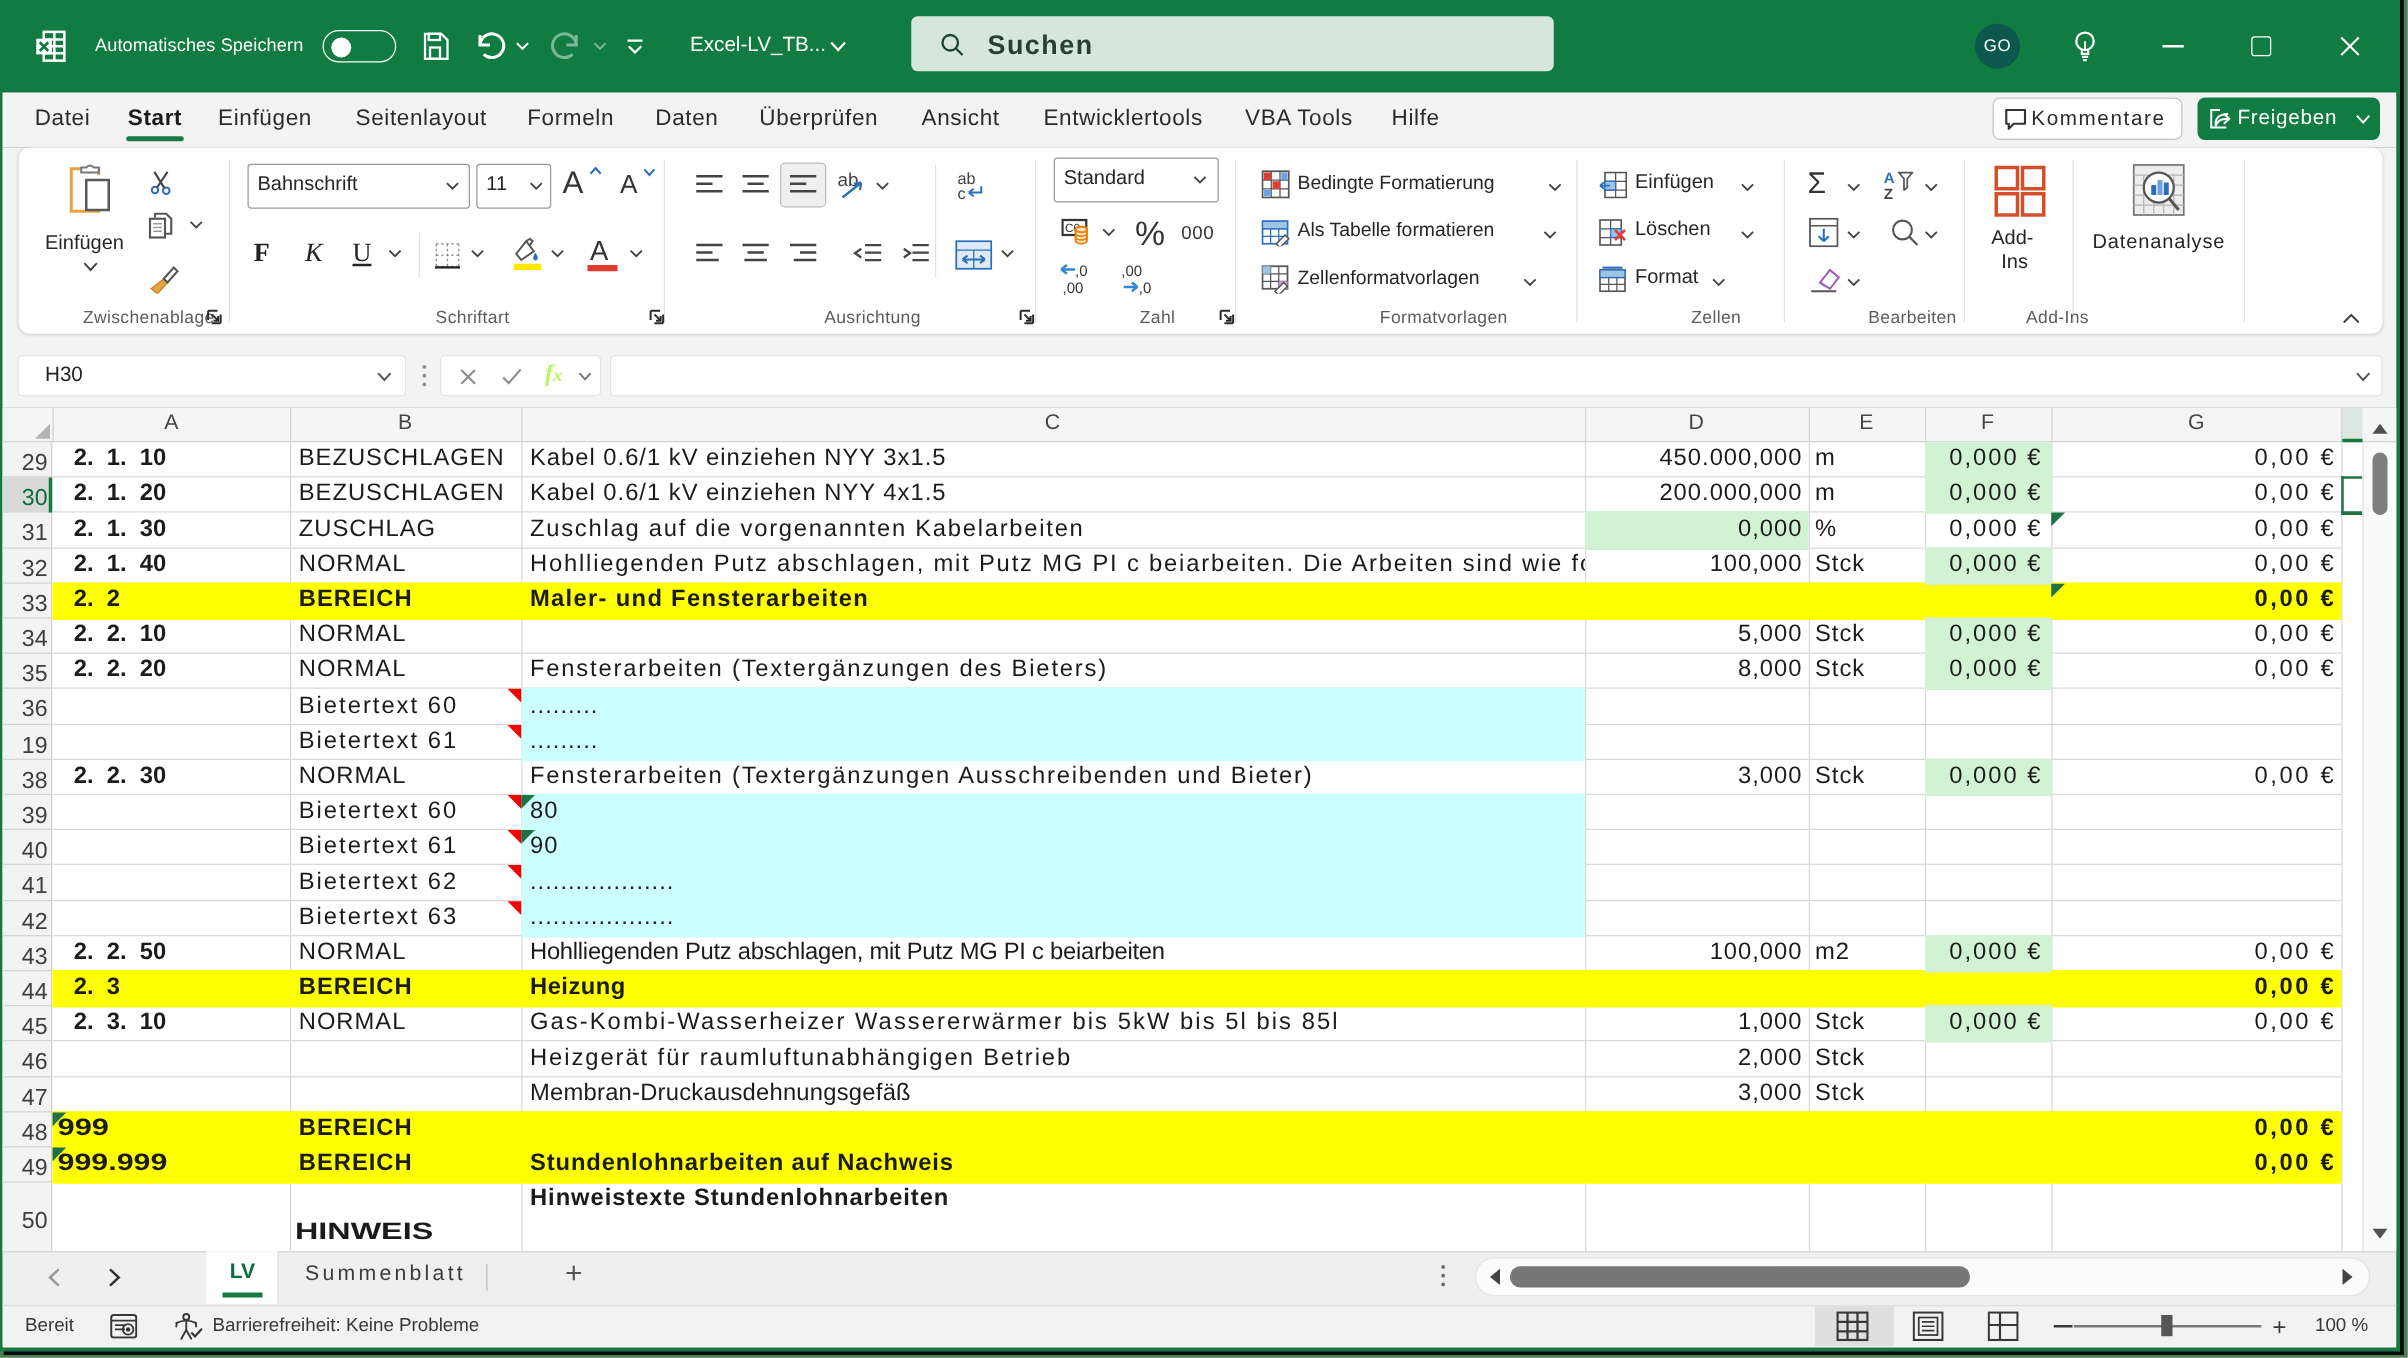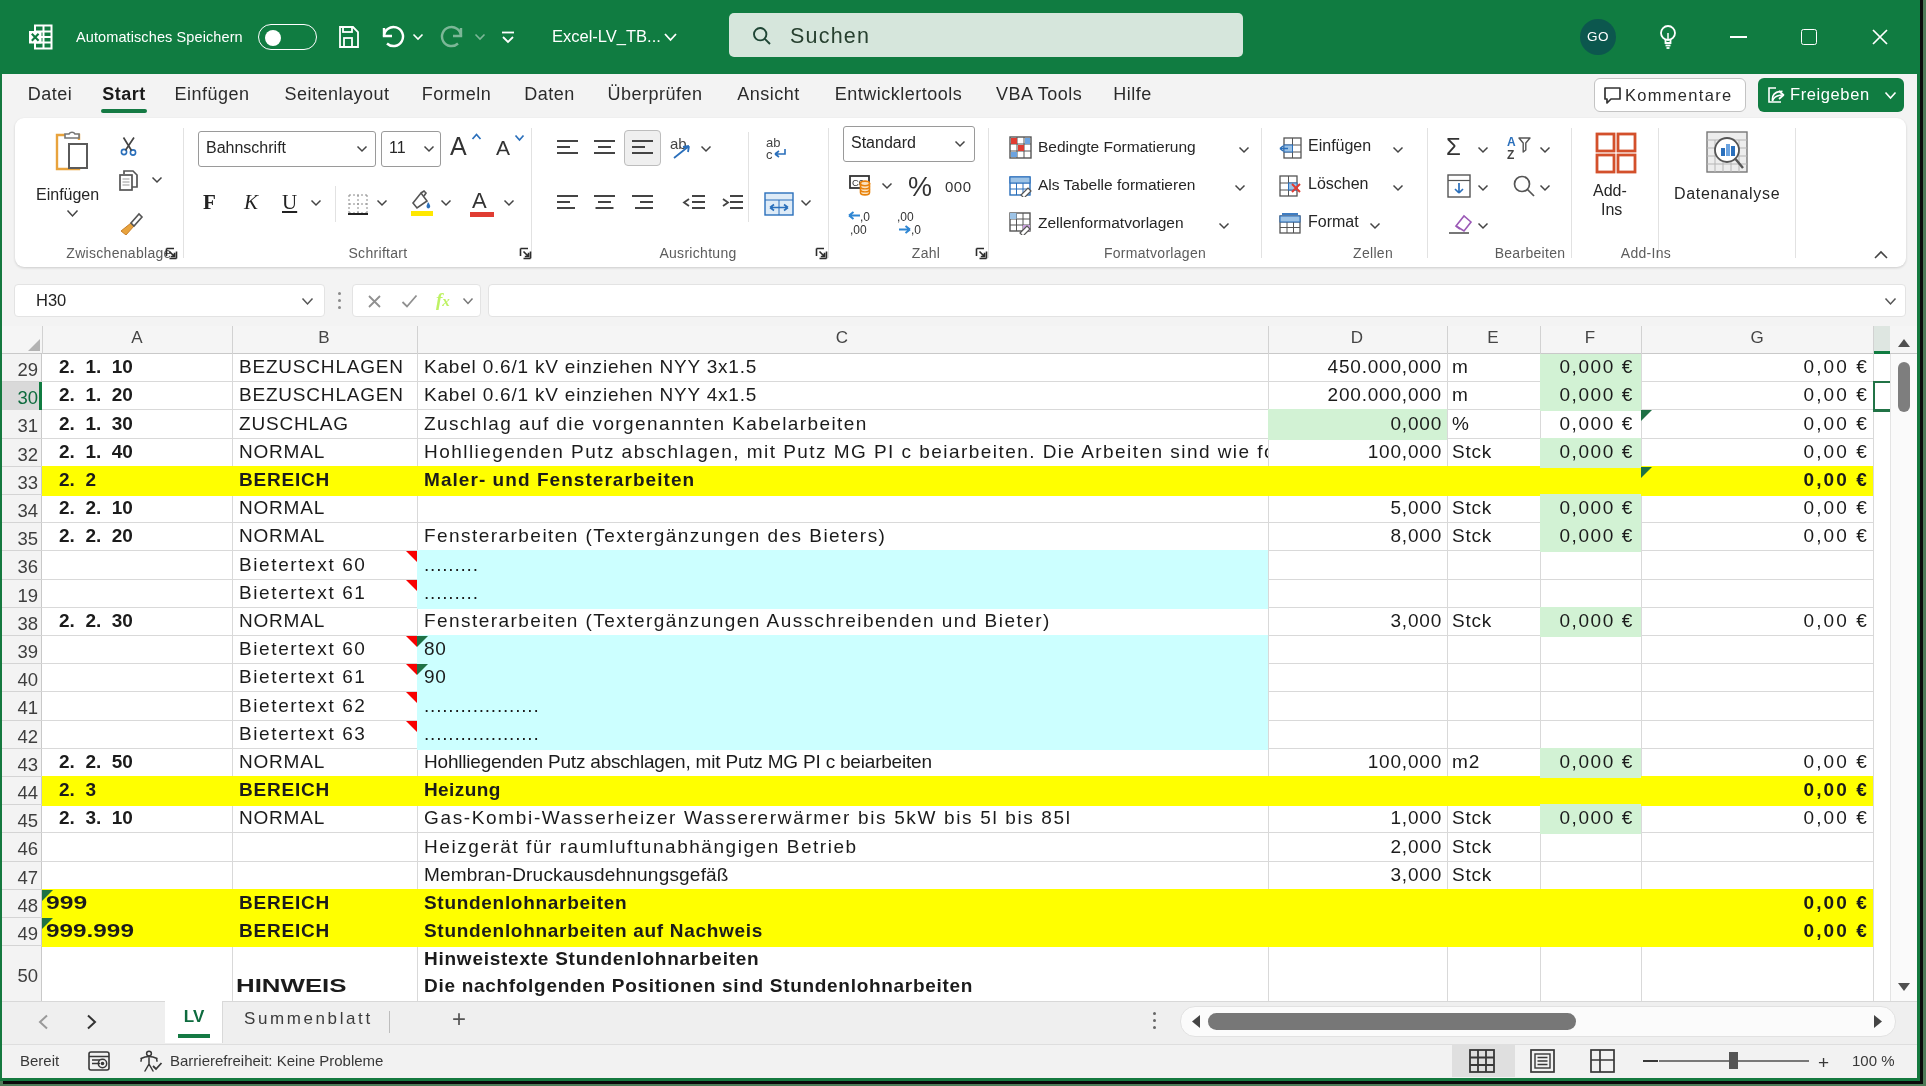--- a/index.html
+++ b/index.html
@@ -296,36 +296,34 @@
         <span class="cE">Stck</span>
       </div>
 <div class="a rw" style="top:507.6px;">
         <span class="cC" style="letter-spacing:0.2px;">Membran-Druckausdehnungsgefäß</span>
         <span class="cD">3,000</span>
         <span class="cE">Stck</span>
       </div>
 <div class="a rw" style="top:535.8px;">
         <span class="cA2" style="transform:scaleX(1.3);transform-origin:0 100%;">999</span>
         <span class="cB" style="font-weight:bold;">BEREICH</span>
-        <span class="cC" style="letter-spacing:0.7px;font-weight:bold;">Stundenlohnarbeiten</span>
         <span class="cG" style="font-weight:bold;">0,00 €</span>
       </div>
 <div class="a triG" style="left:0px;top:535.8px;"></div>
 <div class="a rw" style="top:564.0px;">
         <span class="cA2" style="transform:scaleX(1.28);transform-origin:0 100%;">999.999</span>
         <span class="cB" style="font-weight:bold;">BEREICH</span>
         <span class="cC" style="letter-spacing:0.7px;font-weight:bold;">Stundenlohnarbeiten auf Nachweis</span>
         <span class="cG" style="font-weight:bold;">0,00 €</span>
       </div>
 <div class="a triG" style="left:0px;top:564.0px;"></div>
 <div class="a triG" style="left:1599px;top:56.4px;"></div>
 <div class="a triG" style="left:1599px;top:112.8px;"></div>
 <div class="a" style="left:194px;top:621.2px;font-size:19px;font-weight:bold;color:#1b1b1b;transform:scaleX(1.36);transform-origin:0 50%;">HINWEIS</div>
 <div class="a" style="left:382px;top:594.2px;font-size:19px;font-weight:bold;color:#1b1b1b;letter-spacing:0.75px;">Hinweistexte Stundenlohnarbeiten</div>
-<div class="a" style="left:382px;top:621.2px;font-size:19px;font-weight:bold;color:#1b1b1b;letter-spacing:0.7px;">Die nachfolgenden Positionen sind Stundenlohnarbeiten</div>
 <div class="a" style="left:1831px;top:27.0px;width:17px;height:2.4px;background:#217346;"></div>
 <div class="a" style="left:1831px;top:55.2px;width:17px;height:2.4px;background:#217346;"></div>
 <div class="a" style="left:1831px;top:27.0px;width:2.4px;height:30.2px;background:#217346;"></div>
 </div>
 <div class="a" id="vsb"></div>
 <svg class="a" style="left:1895px;top:12px" width="14" height="10" viewBox="0 0 14 10">
       <path d="M7 1 L13 9 H1 z" fill="#505050"></path>
     </svg>
 <div class="a" style="left:1896px;top:36px;width:12px;height:50px;background:#7E7E7E;border-radius:6px;"></div>
 <svg class="a" style="left:1895px;top:656px" width="14" height="10" viewBox="0 0 14 10">
@@ -372,21 +370,21 @@
 </svg>
 <div class="a" style="left:552px;top:27px;font-size:16.5px;color:#fff;">Excel-LV_TB...</div>
 <svg class="a" style="left:663px;top:32px" width="15" height="10" viewBox="0 0 15 10">
     <path d="M2 2 L7.5 8 L13 2" fill="none" stroke="#fff" stroke-width="1.8"></path>
   </svg>
 <div class="a" style="left:729px;top:13px;width:514px;height:44px;background:#D6E6DC;border-radius:5px;"></div>
 <svg class="a" style="left:752px;top:26px" width="20" height="20" viewBox="0 0 20 20">
 <circle cx="8.2" cy="8.2" r="6.2" fill="none" stroke="#1F4635" stroke-width="1.9"></circle>
 <line x1="12.8" y1="12.8" x2="18" y2="18" stroke="#1F4635" stroke-width="1.9"></line>
 </svg>
-<div class="a" style="left:790px;top:24px;font-size:21.5px;letter-spacing:1.2px;color:#27402F;">Suchen</div>
+<div class="a" style="left:790px;top:24px;font-size:21.5px;letter-spacing:1.2px;color:#27402F;font-weight:bold;">Suchen</div>
 <div class="a" style="left:1580px;top:19px;width:36px;height:36px;border-radius:50%;background:#0C574E;"></div>
 <div class="a" style="left:1580px;top:29px;width:36px;text-align:center;font-size:13.5px;color:#fff;letter-spacing:.5px">GO</div>
 <svg class="a" style="left:1656px;top:23px" width="24" height="28" viewBox="0 0 24 28">
 <circle cx="12" cy="10" r="7" fill="none" stroke="#fff" stroke-width="1.8"></circle>
 <path d="M9.5 16.5 v3.5 h5 v-3.5" fill="none" stroke="#fff" stroke-width="1.8"></path>
 <line x1="9.5" y1="22.5" x2="14.5" y2="22.5" stroke="#fff" stroke-width="1.8"></line>
 <line x1="10.5" y1="25" x2="13.5" y2="25" stroke="#fff" stroke-width="1.8"></line>
 <line x1="12" y1="10" x2="12" y2="17" stroke="#fff" stroke-width="1.5"></line>
 </svg>
 <div class="a" style="left:1730px;top:36px;width:17px;height:1.8px;background:#fff;"></div>

